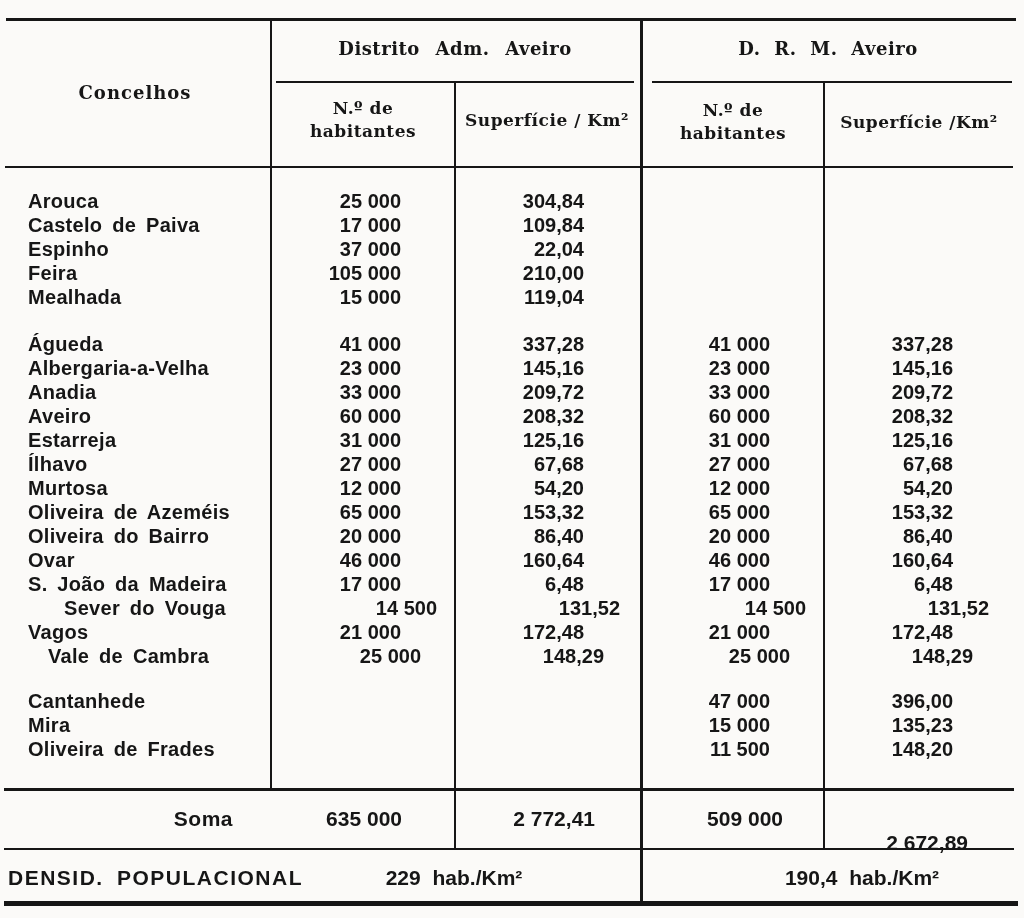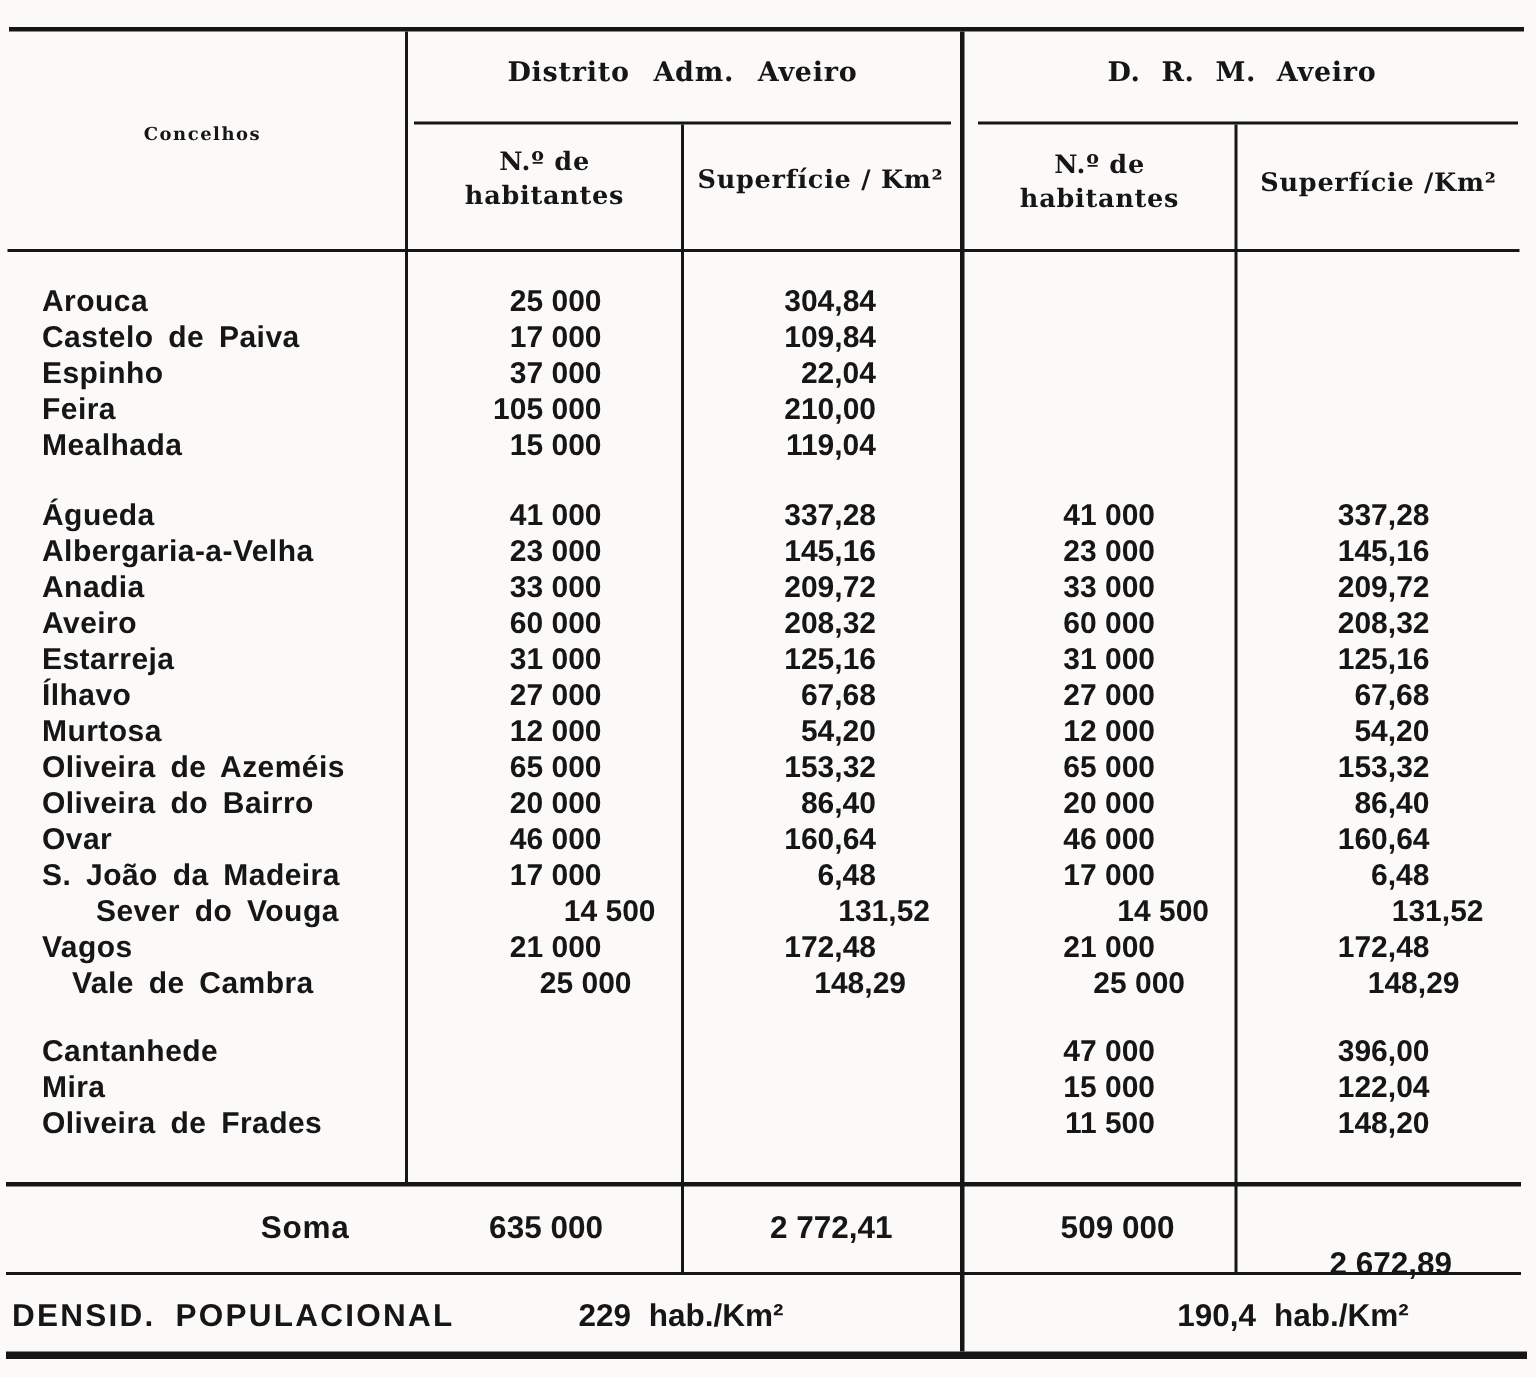--- a/index.html
+++ b/index.html
@@ -23,21 +23,21 @@
   #h-below-soma{left:4px;top:848px;width:1010px;height:2px;}
   #h-bottom{left:4px;top:901px;width:1014px;height:5px;}
   #v-concelhos{left:270px;top:21px;width:2px;height:767px;}
   #v-d-sub{left:454px;top:83px;width:2px;height:765px;}
   #v-center{left:640px;top:21px;width:3px;height:880px;}
   #v-r-sub{left:823px;top:83px;width:2px;height:765px;}
 
   
   .serif{font-family:"DejaVu Serif", serif;font-weight:600;}
   .hcell{position:absolute;text-align:center;white-space:nowrap;}
-  #concelhos-h{left:0;top:82px;width:270px;font-size:12px;letter-spacing:1px;}
+  #concelhos-h{left:0;top:82px;width:270px;font-size:18px;letter-spacing:1px;}
   #g1-h{left:272px;top:38px;width:366px;font-size:18px;letter-spacing:.5px;word-spacing:9px;}
   #g2-h{left:643px;top:38px;width:370px;font-size:18px;letter-spacing:.5px;word-spacing:7px;}
   .subhead{font-size:17px;line-height:23px;letter-spacing:.5px;}
   #d-hab-h{left:272px;top:97px;width:182px;}
   #d-sup-h{left:456px;top:109px;width:182px;}
   #r-hab-h{left:643px;top:99px;width:180px;}
   #r-sup-h{left:826px;top:111px;width:186px;}
 
   
   .trow{position:absolute;left:0;width:1024px;height:24px;font-size:20px;line-height:24px;font-weight:600;}
@@ -220,21 +220,21 @@
         <div class="cell-num col-r-sup">148,29</div>
       </div>
       <div class="trow" style="top: 689px;">
         <div class="cell-name">Cantanhede</div>
         <div class="cell-num col-r-hab">47 000</div>
         <div class="cell-num col-r-sup">396,00</div>
       </div>
       <div class="trow" style="top: 713px;">
         <div class="cell-name">Mira</div>
         <div class="cell-num col-r-hab">15 000</div>
-        <div class="cell-num col-r-sup">122,04</div>
+        <div class="cell-num col-r-sup">135,23</div>
       </div>
       <div class="trow" style="top: 737px;">
         <div class="cell-name">Oliveira de Frades</div>
         <div class="cell-num col-r-hab">11 500</div>
         <div class="cell-num col-r-sup">148,20</div>
       </div>
     </div>
 
   <div class="soma-row">
     <div id="soma-label">Soma</div>

